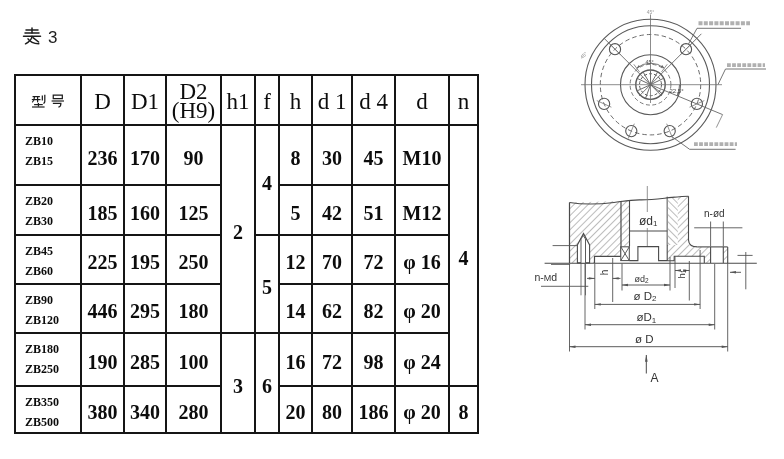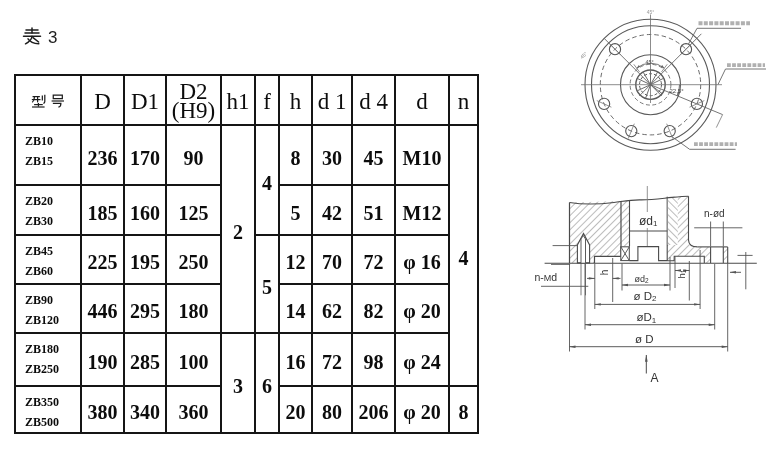--- a/index.html
+++ b/index.html
@@ -139,24 +139,24 @@
   <td>16</td>
         <td>72</td>
         <td>98</td>
         <td>φ 24</td>
 </tr>
 
 <tr style="height:47px">
   <td class="mod">ZB350<br>ZB500</td>
   <td>380</td>
         <td>340</td>
-        <td>360</td>
+        <td>280</td>
   <td>20</td>
         <td>80</td>
-        <td>206</td>
+        <td>186</td>
         <td>φ 20</td>
   <td>8</td>
 </tr>
 </tbody>
   </table>
 
 <svg class="lbl" style="left:0;top:0;filter:blur(0.4px)" width="784" height="459" viewBox="0 0 784 459">
 <defs>
 <pattern id="ht" width="5" height="5" patternUnits="userSpaceOnUse" patternTransform="rotate(45)">
   <line x1="0" y1="0" x2="0" y2="5" stroke="#6a6a6a" stroke-width="0.9"></line>

